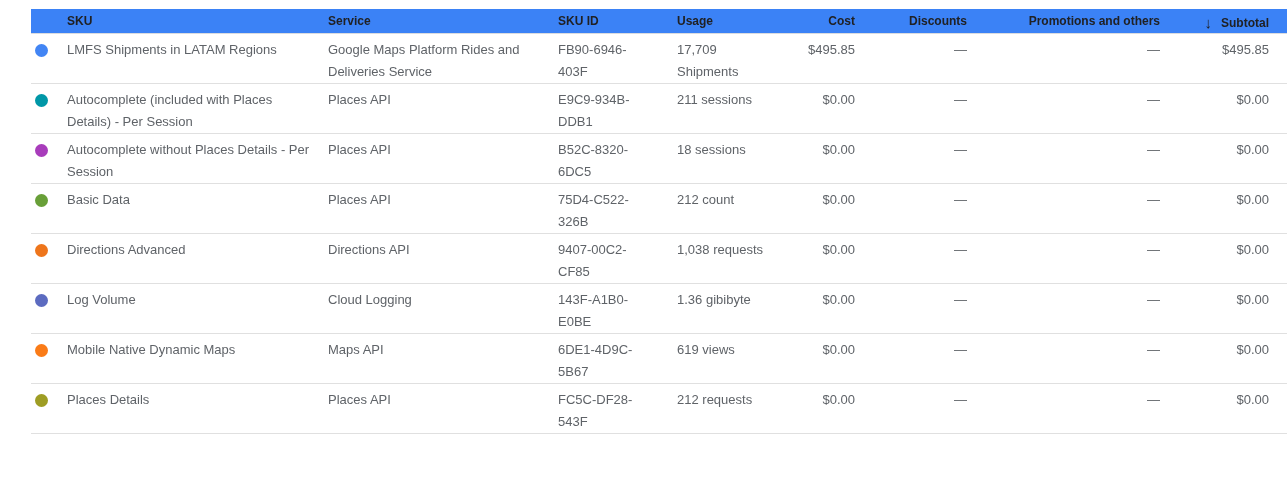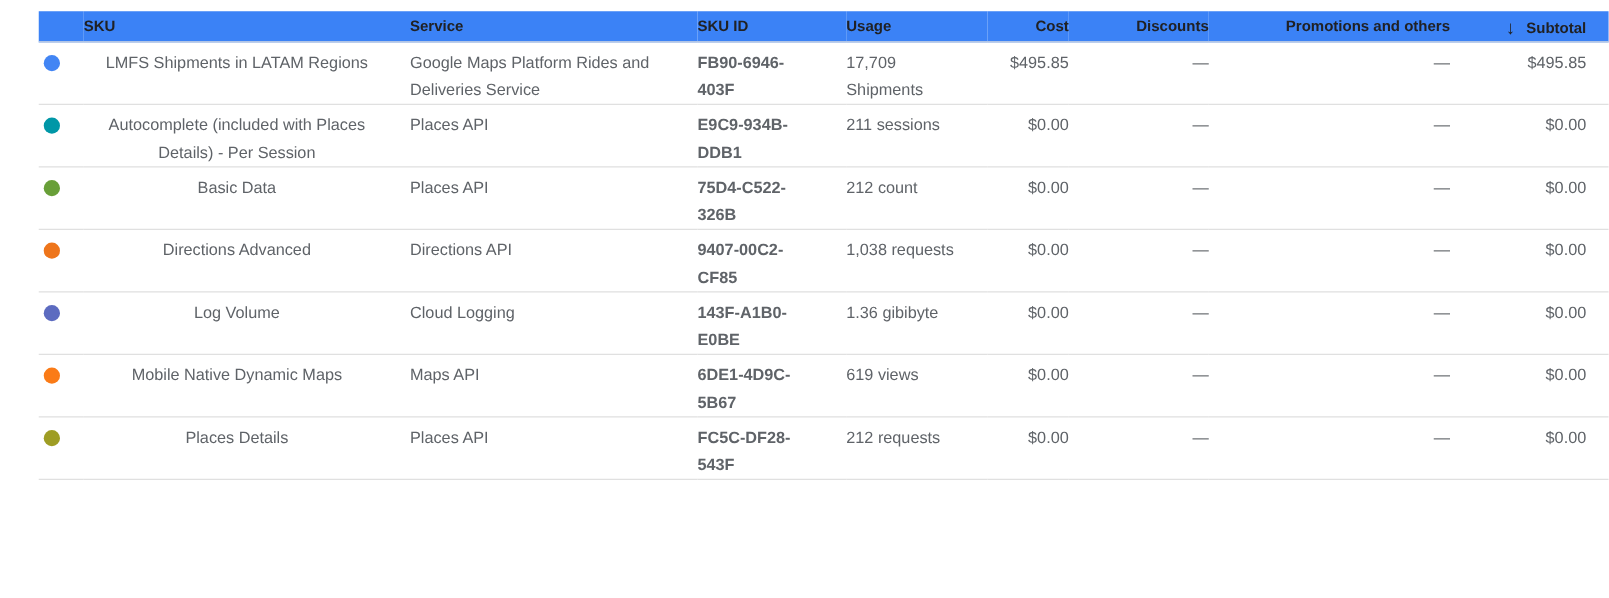--- a/index.html
+++ b/index.html
@@ -37,23 +37,23 @@
   th.a-right { text-align: right; margin-top: 32px; }
   td.a-right { text-align: right; }
   tbody td {
     vertical-align: top;
     padding: 5px 0 0 0;
     line-height: 22px;
     border-bottom: 1px solid #e0e0e0;
     height: 44px; 
   }
   .c-dot    { padding-left: 4px !important; }
-  .c-sku    { padding-right: 16px !important; text-align: center; }
+  .c-sku    { padding-right: 16px !important; }
   .c-service{ padding-right: 28px !important; margin-left: 20px; }
-  .c-skuid  { padding-right: 34px !important; font-weight: bold; }
+  .c-skuid  { padding-right: 34px !important; }
   .c-usage  { padding-right: 16px !important; }
   .c-subtotal { padding-right: 18px !important; }
   th.c-subtotal { padding-right: 18px; }
   .dot {
     display: block;
     width: 13px;
     height: 13px;
     border-radius: 50%;
     margin-top: 5px;
   }
@@ -117,20 +117,33 @@
     <td class="c-sku">Autocomplete (included with Places Details) - Per Session</td>
     <td class="c-service">Places API</td>
     <td class="c-skuid">E9C9-934B-DDB1</td>
     <td class="c-usage">211 sessions</td>
     <td class="a-right">$0.00</td>
     <td class="a-right">—</td>
     <td class="a-right">—</td>
     <td class="a-right c-subtotal">$0.00</td>
   </tr>
 
+  <tr>
+    <td class="c-dot">
+            <span class="dot" style="background: rgb(168, 60, 187);"></span>
+          </td>
+    <td class="c-sku">Autocomplete without Places Details - Per Session</td>
+    <td class="c-service">Places API</td>
+    <td class="c-skuid">B52C-8320-6DC5</td>
+    <td class="c-usage">18 sessions</td>
+    <td class="a-right">$0.00</td>
+    <td class="a-right">—</td>
+    <td class="a-right">—</td>
+    <td class="a-right c-subtotal">$0.00</td>
+  </tr>
 
   <tr>
     <td class="c-dot">
             <span class="dot" style="background: rgb(104, 159, 56);"></span>
           </td>
     <td class="c-sku">Basic Data</td>
     <td class="c-service">Places API</td>
     <td class="c-skuid">75D4-C522-326B</td>
     <td class="c-usage">212 count</td>
     <td class="a-right">$0.00</td>

